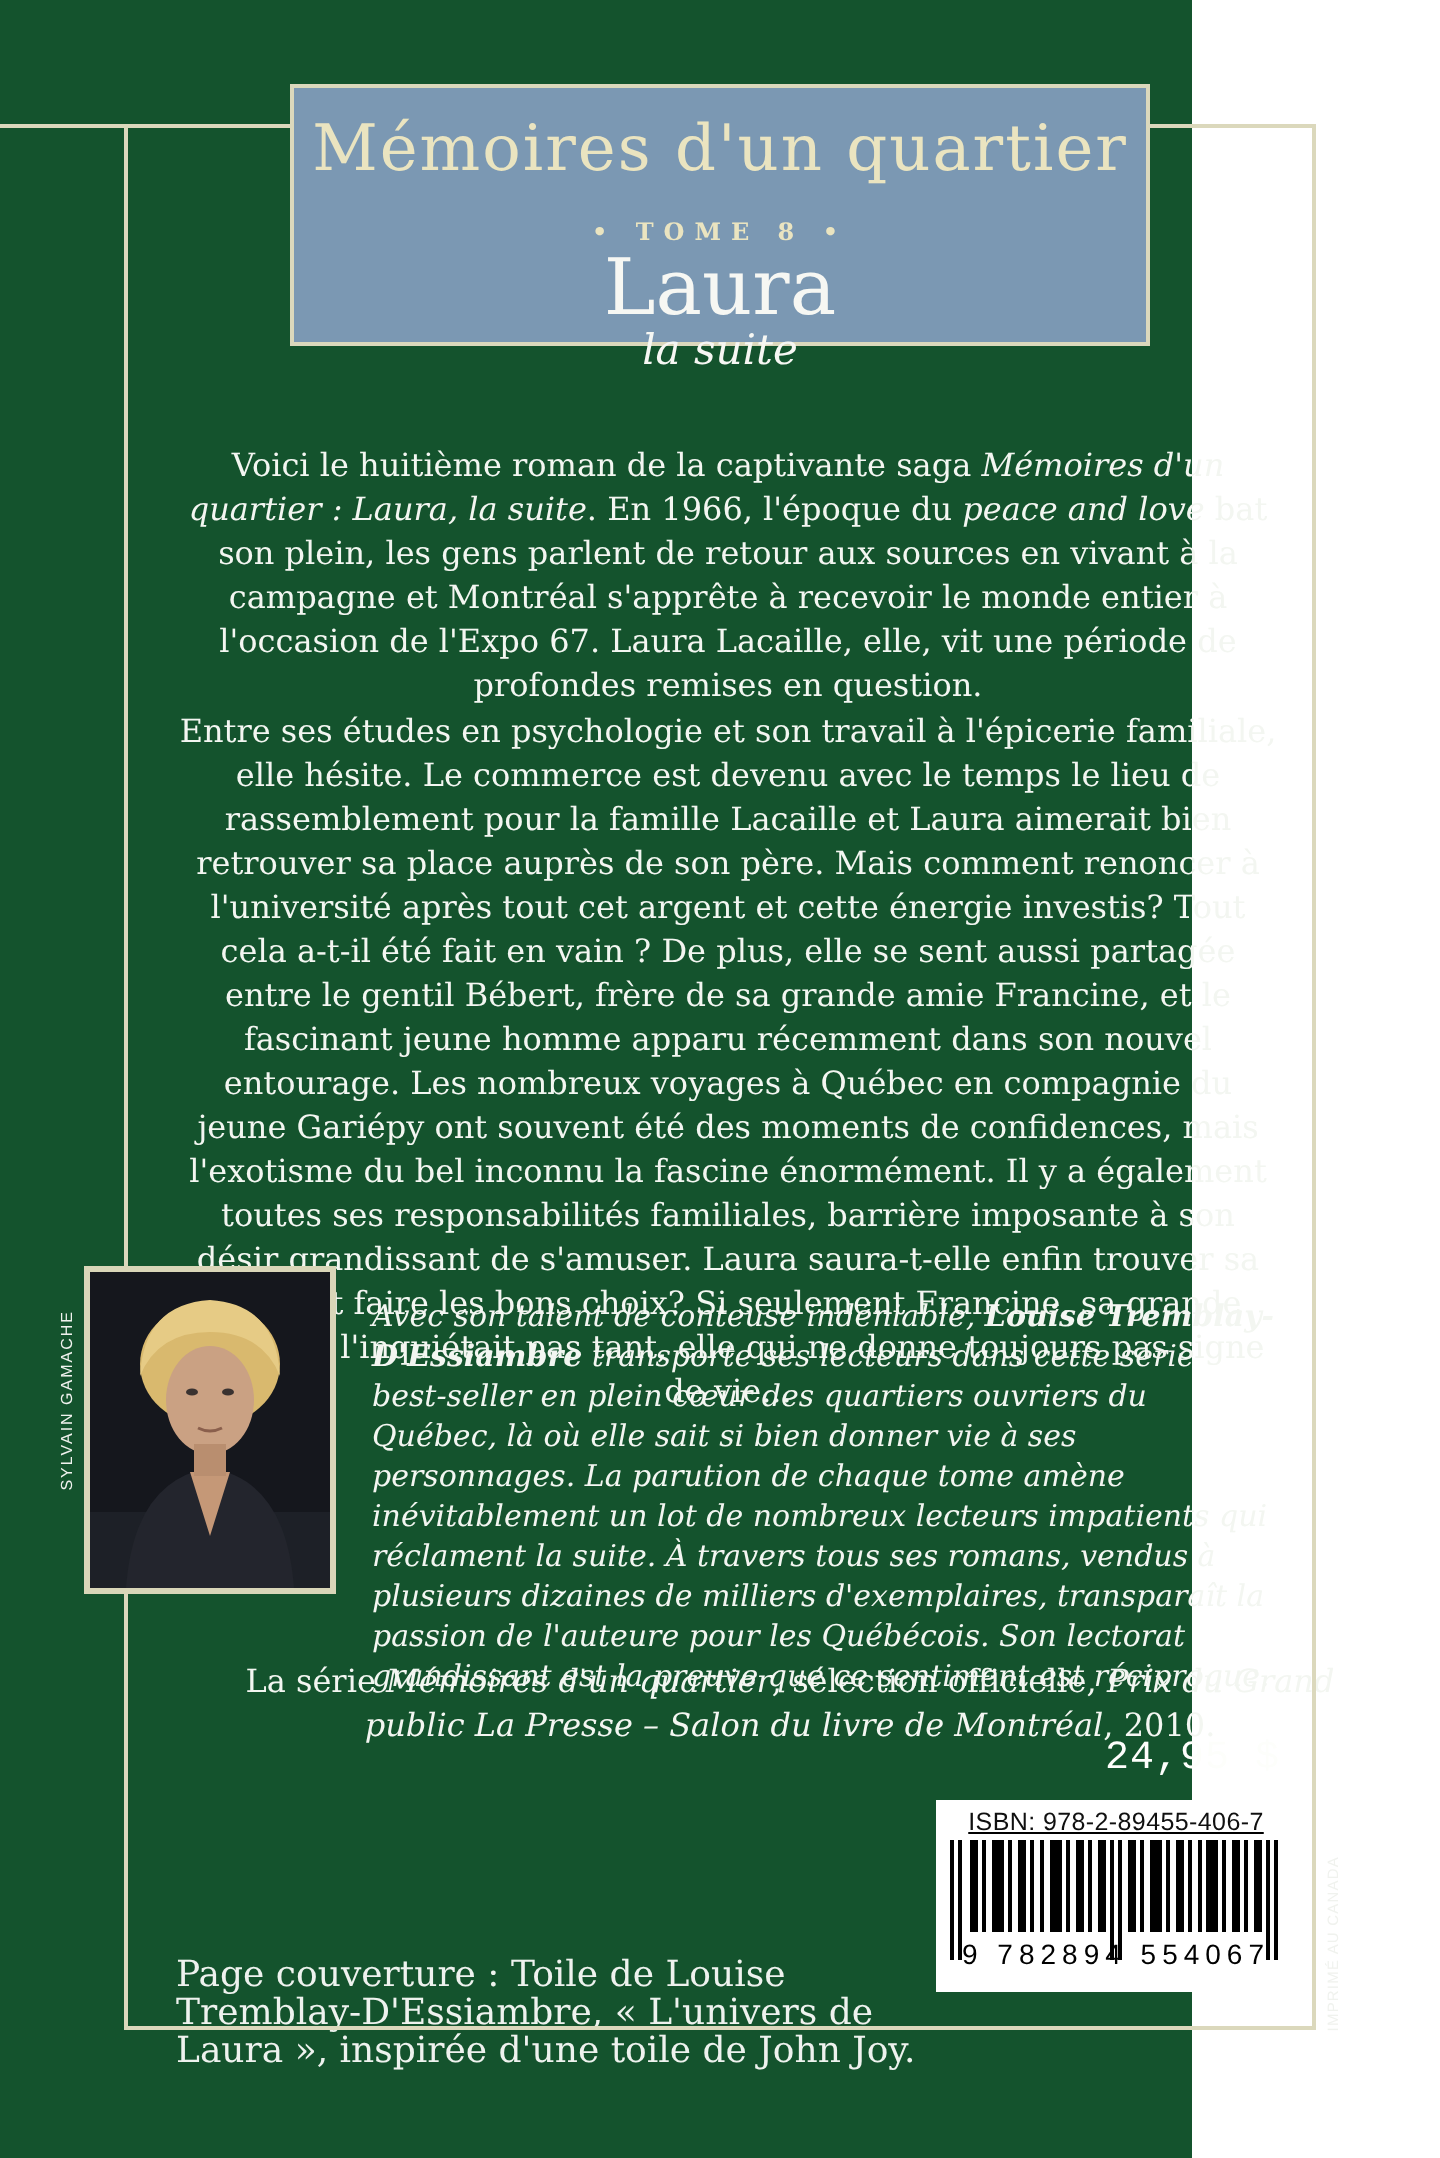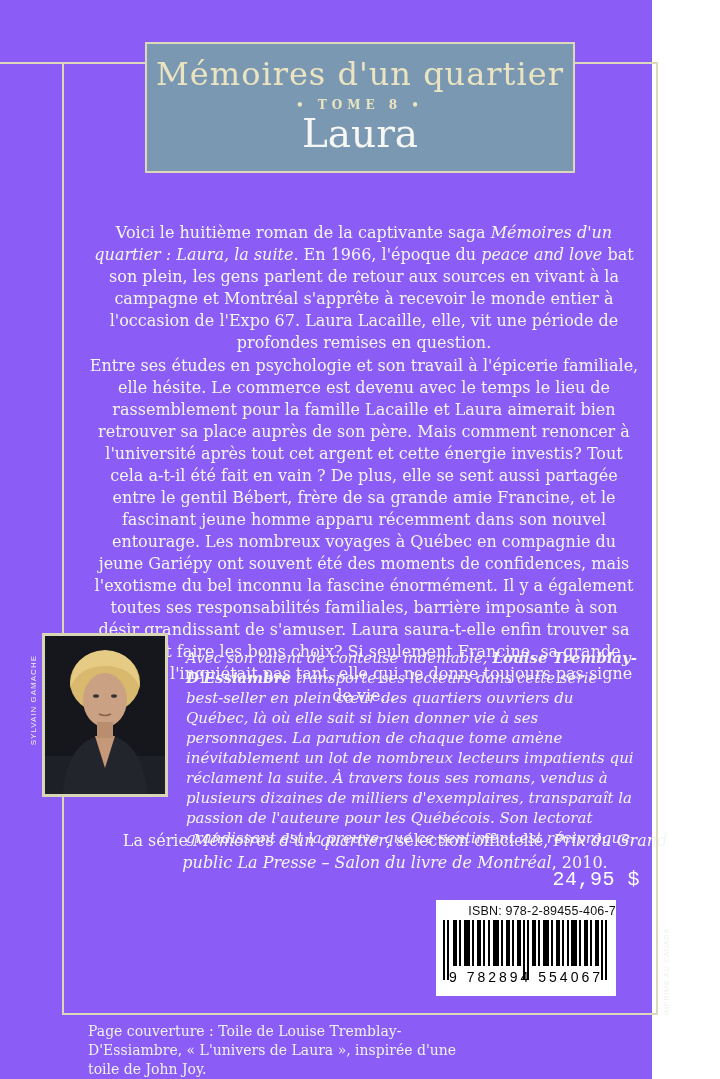--- a/index.html
+++ b/index.html
@@ -1,35 +1,35 @@
 <!DOCTYPE html>
 <html><head>
 <meta charset="utf-8">
 <title>Back cover</title>
 <style>
   html,body{margin:0;padding:0;}
   body{width:720px;height:1079px;overflow:hidden;}
   #cover{
-    position:relative;width:652px;height:1079px;
-    background:#8b5cf6;
+    position:relative;width:596px;height:1079px;
+    background:#14532d;
     font-family:"DejaVu Serif", serif;
   }
   .frame-line{position:absolute;background:#dbd8bc;z-index:1;}
   #frame-top{left:0;top:62px;width:658px;height:2px;}
   #frame-left{left:62px;top:62px;width:2px;height:953px;}
   #frame-right{left:656px;top:62px;width:2px;height:953px;}
   #frame-bottom{left:62px;top:1013px;width:596px;height:2px;}
 
   #title-box{
     position:absolute;left:145px;top:42px;width:426px;height:127px;
     border:2px solid #dbd8bc;background:#7b98b3;text-align:center;z-index:2;
   }
   .series-title{margin:12px 0 0;font-size:32px;line-height:36px;font-weight:normal;
     color:#eae4c0;letter-spacing:1px;}
-  .tome{margin:7px 0 0;font-size:12px;line-height:13px;font-weight:bold;
+  .tome{margin:18px 0 0;font-size:12px;line-height:13px;font-weight:bold;
     color:#eae4c0;letter-spacing:5px;}
   .volume{margin:1px 0 0;font-size:39px;line-height:42px;
     font-weight:normal;color:#f6f7f3;}
   .subtitle{margin:-3px 0 0;font-size:21px;line-height:24px;font-style:italic;color:#f6f7f3;}
 
   .body-text{
     position:absolute;left:88px;width:552px;
     color:#f3f6f1;font-size:16px;line-height:22px;text-align:center;
   }
   #para1{top:206px;}
@@ -47,30 +47,30 @@
     font-style:italic;font-size:15px;line-height:20px;color:#f3f6f1;
   }
   #author-quote .b{font-weight:bold;}
 
   #price{
     position:absolute;left:440px;top:868px;width:200px;text-align:right;
     font-size:20px;color:#fdfefb;letter-spacing:0.5px;font-family:Liberation Mono, monospace;
   }
 
   #barcode-box{
-    position:absolute;left:436px;top:900px;width:180px;height:96px;
-    background:#ffffff;text-align:right;z-index:2;
+    position:absolute;left:468px;top:900px;width:180px;height:96px;
+    background:#ffffff;text-align:center;z-index:2;text-decoration:underline;
   }
   .isbn{font-family:"Liberation Sans", sans-serif;font-size:12.5px;color:#101010;
     margin-top:4px;letter-spacing:0.2px;}
   .bars{display:block;margin:2px auto 0;}
 
   #credit{
-    position:absolute;left:88px;top:1008px;width:372px;
-    font-size:14px;line-height:19px;color:#eef2ee;
+    position:absolute;left:88px;top:960px;width:372px;
+    font-size:18px;line-height:19px;color:#eef2ee;
   }
 
   .vertical-text{
     position:absolute;writing-mode:vertical-rl;transform:rotate(180deg);
     font-family:"Liberation Sans", sans-serif;color:#f0f2ee;white-space:nowrap;z-index:2;
   }
   #photo-credit{left:29px;top:655px;font-size:8px;letter-spacing:1px;}
   #printed-note{left:662px;top:928px;font-size:7.5px;letter-spacing:0.6px;}
 </style>
 </head>
@@ -80,20 +80,21 @@
 
   <div class="frame-line" id="frame-top"></div>
   <div class="frame-line" id="frame-left"></div>
   <div class="frame-line" id="frame-right"></div>
   <div class="frame-line" id="frame-bottom"></div>
 
   <div id="title-box">
     <h1 class="series-title">Mémoires d'un quartier</h1>
     <div class="tome">• TOME 8 •</div>
     <div class="volume">Laura</div>
+    <div class="subtitle">la suite</div>
   </div>
 
   <p class="body-text" id="para1"><span>Voici le huitième roman de la captivante saga </span><span style="font-style: italic;">Mémoires d'un quartier : Laura, la suite</span><span>. En 1966, l'époque du </span><span style="font-style: italic;">peace and love</span><span> bat son plein, les gens parlent de retour aux sources en vivant à la campagne et Montréal s'apprête à recevoir le monde entier à l'occasion de l'Expo 67. Laura Lacaille, elle, vit une période de profondes remises en question.</span></p>
 
   <p class="body-text" id="para2"><span>Entre ses études en psychologie et son travail à l'épicerie familiale, elle hésite. Le commerce est devenu avec le temps le lieu de rassemblement pour la famille Lacaille et Laura aimerait bien retrouver sa place auprès de son père. Mais comment renoncer à l'université après tout cet argent et cette énergie investis? Tout cela a-t-il été fait en vain ? De plus, elle se sent aussi partagée entre le gentil Bébert, frère de sa grande amie Francine, et le fascinant jeune homme apparu récemment dans son nouvel entourage. Les nombreux voyages à Québec en compagnie du jeune Gariépy ont souvent été des moments de confidences, mais l'exotisme du bel inconnu la fascine énormément. Il y a également toutes ses responsabilités familiales, barrière imposante à son désir grandissant de s'amuser. Laura saura-t-elle enfin trouver sa place et faire les bons choix? Si seulement Francine, sa grande amie, ne l'inquiétait pas tant, elle qui ne donne toujours pas signe de vie...</span></p>
 
   <div id="author-photo">
     <svg width="120" height="158" viewBox="0 0 120 158">
       <rect width="120" height="158" fill="#15171d"></rect>
       <rect y="120" width="120" height="38" fill="#1d2027"></rect>

